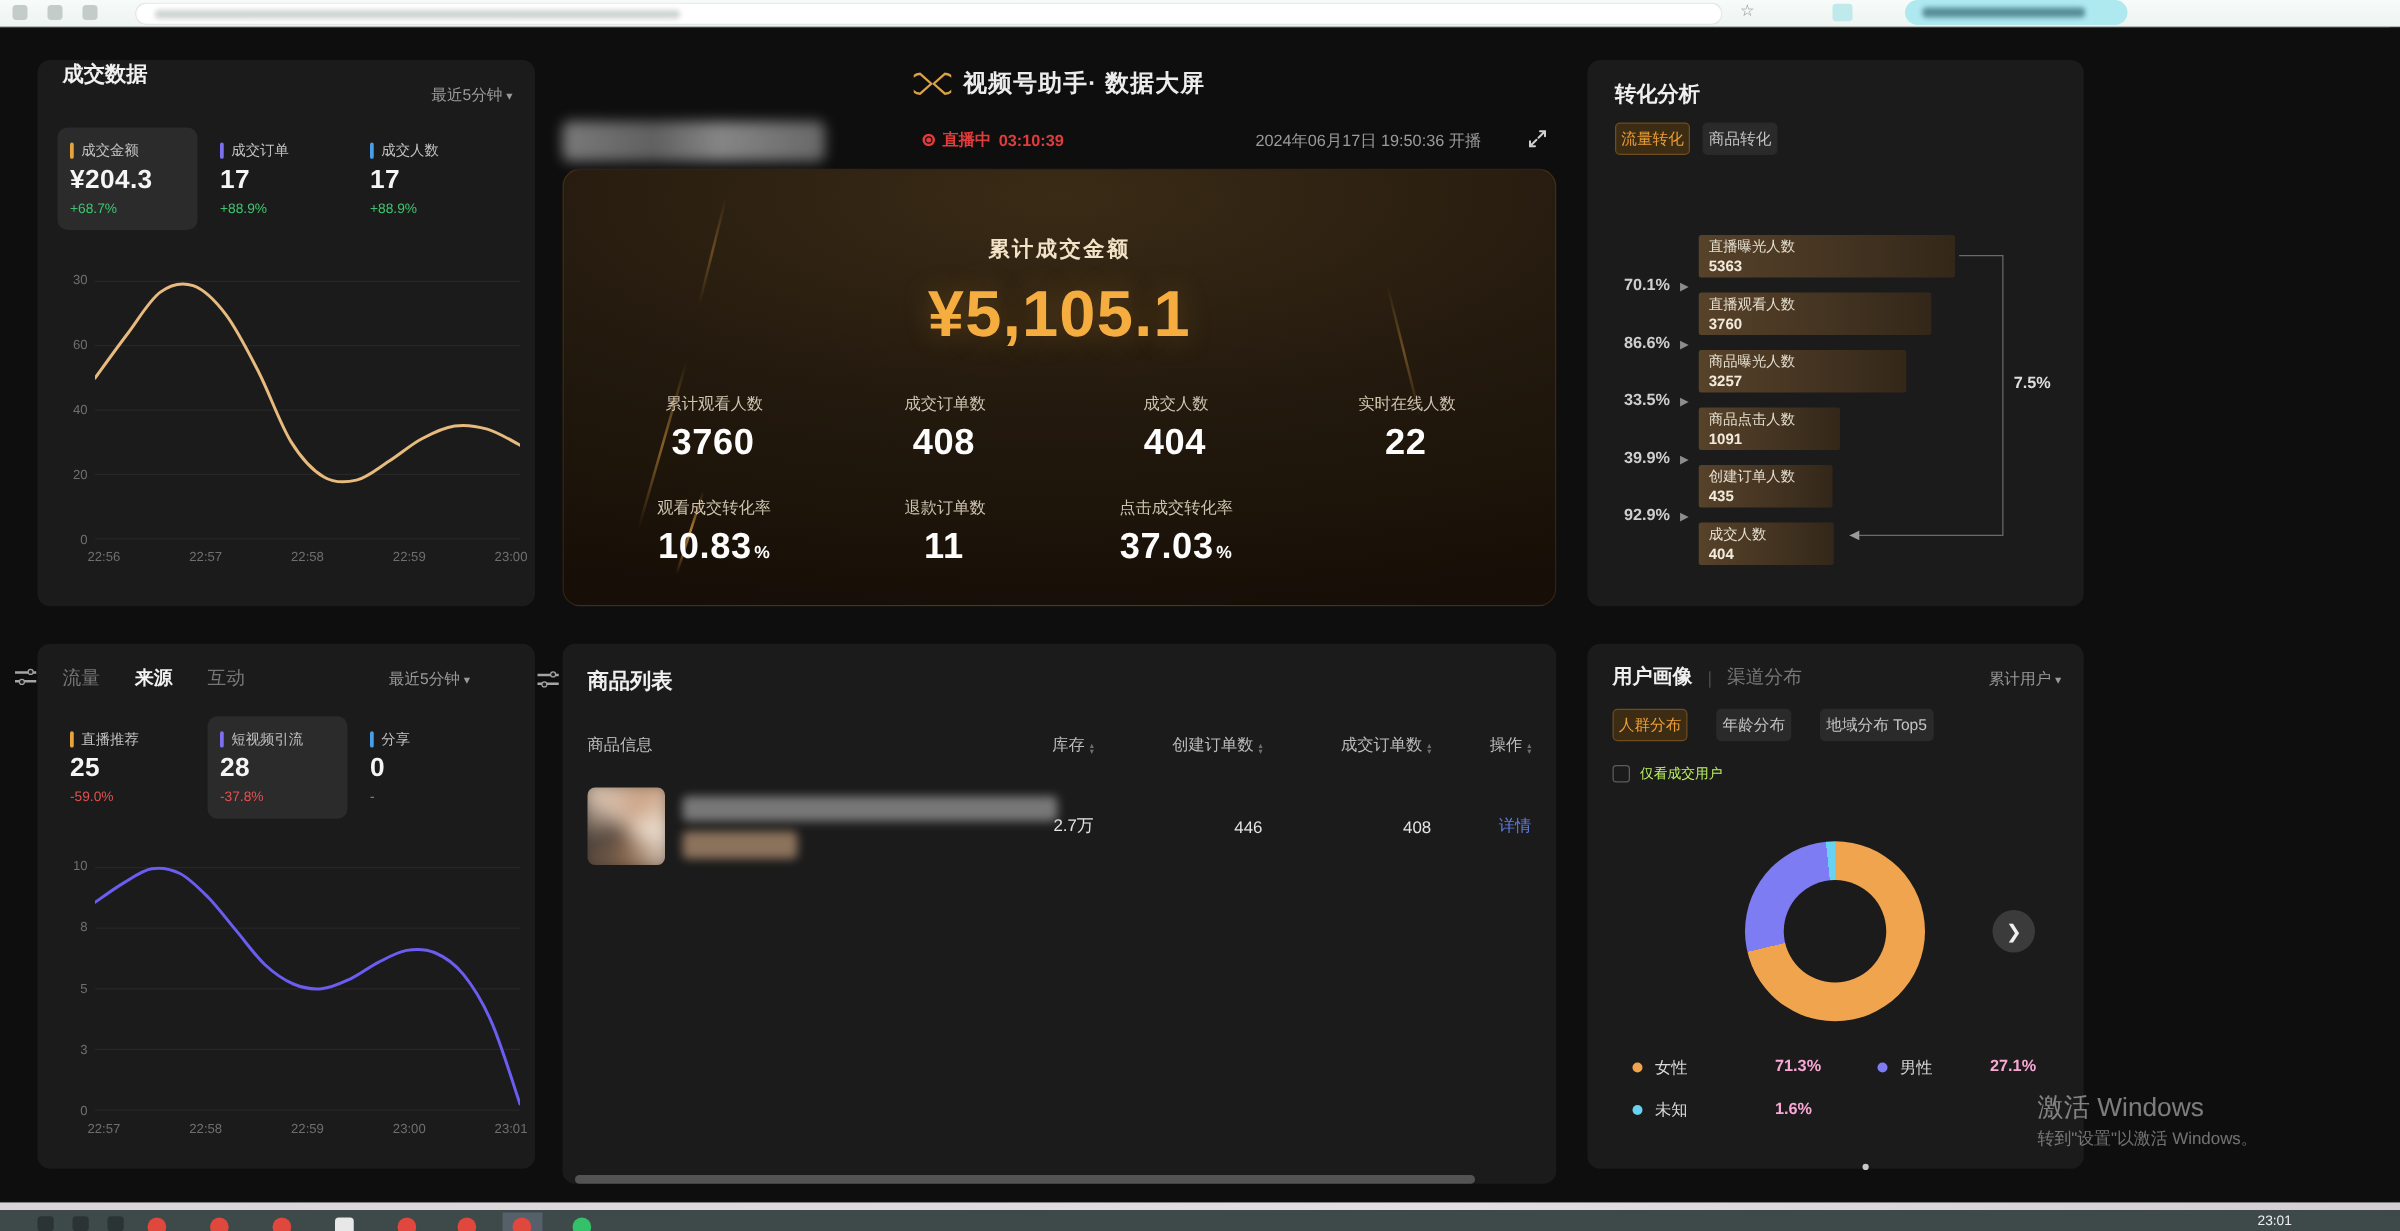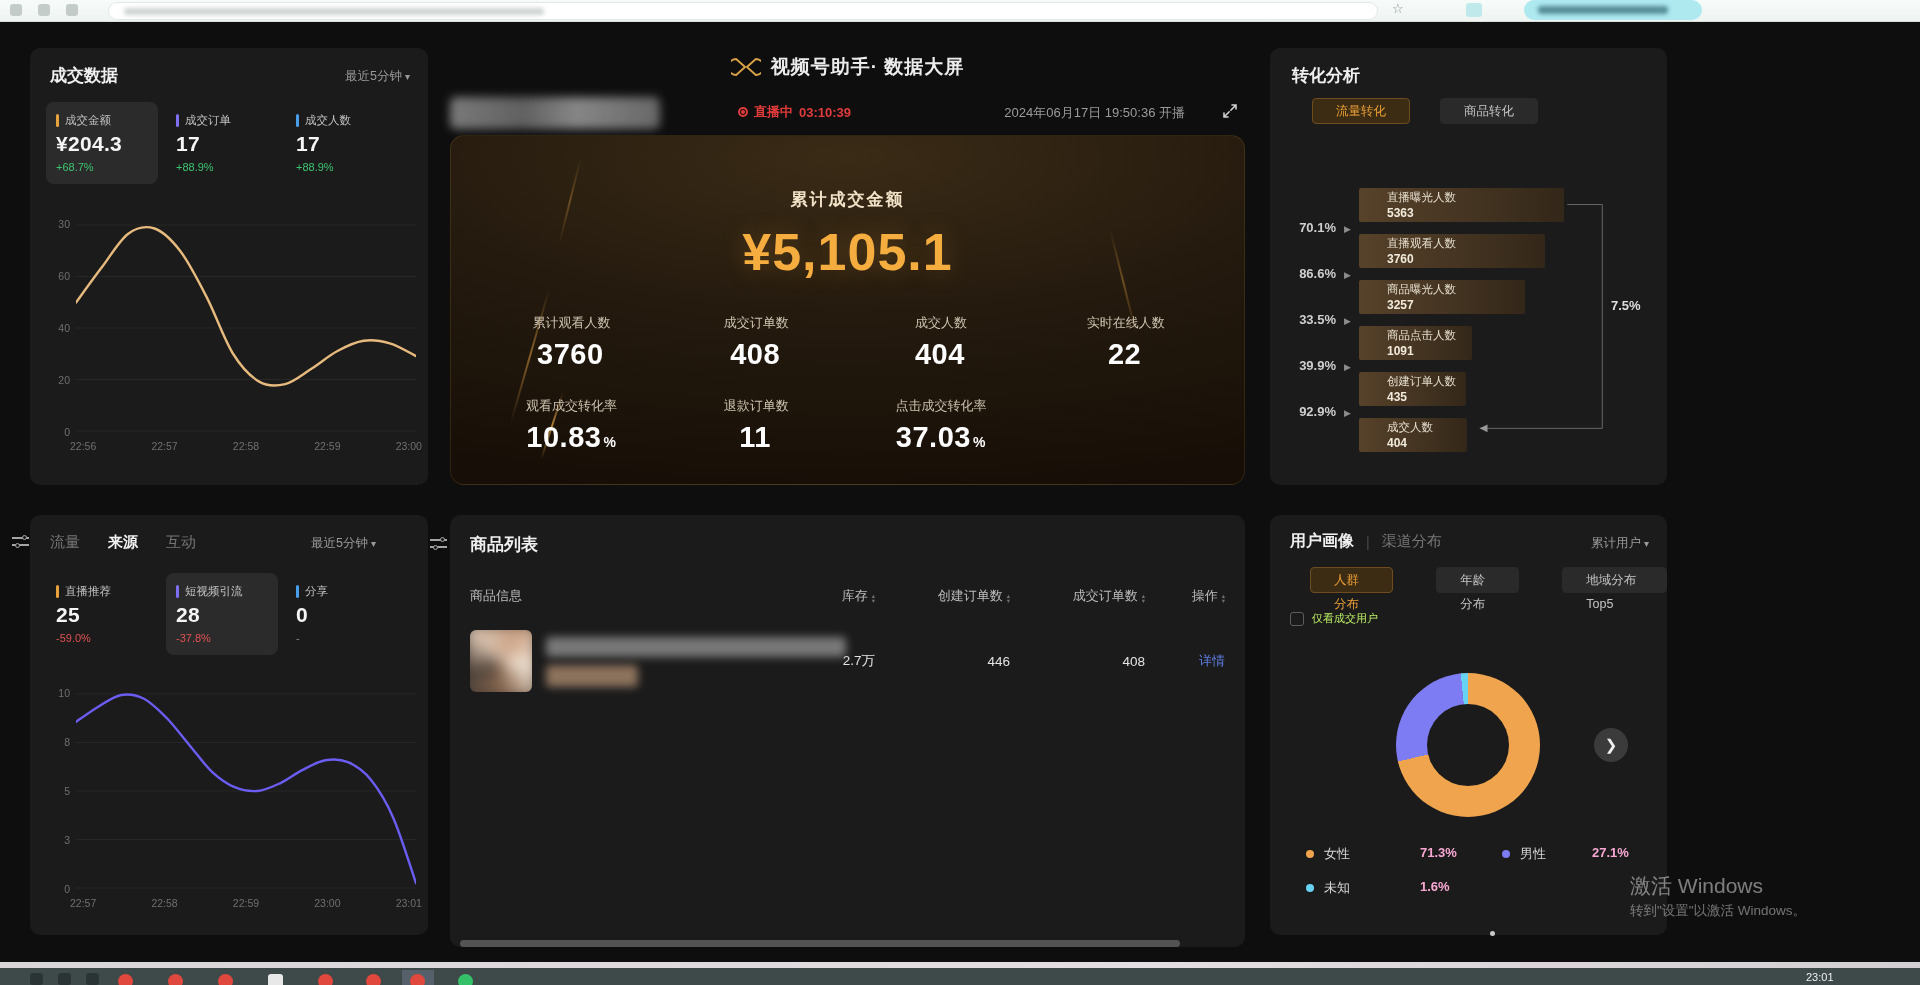--- a/index.html
+++ b/index.html
@@ -43,22 +43,22 @@
 
   
   .chart { position:absolute; }
   .grid { stroke:#272727; stroke-width:1; }
   .line { stroke-width:2.4; stroke-linecap:round; }
   .yticks { position:absolute; display:flex; flex-direction:column; justify-content:space-between;
     align-items:flex-end; font-size:10.5px; color:#6f6f6f; }
   .xticks { position:absolute; display:flex; justify-content:space-between; font-size:10.5px; color:#6f6f6f; }
 
   
-  .pill { display:inline-block; height:26px; line-height:24px; padding:0 23px; border-radius:4px;
-    font-size:12.5px; background:#2a2a2a; color:#c4c4c4; border:1px solid #2a2a2a;margin-left:20px; }
+  .pill { display:inline-block; height:26px; line-height:24px; padding:0 4px; border-radius:4px;
+    font-size:12.5px; background:#2a2a2a; color:#c4c4c4; border:1px solid #2a2a2a; }
   .pill.active { background:#3d2c14; color:#ec9f36; border:1px solid #6e4c1d; }
 
   
   .logo-row { position:absolute; left:450px; top:50px; width:795px; height:34px;
     display:flex; align-items:center; justify-content:center; gap:10px; }
   .dash-title { font-size:19px; font-weight:700; color:#ececec; letter-spacing:1px; }
   .live-row { position:absolute; left:450px; top:95px; width:795px; height:34px; }
   .blur-name { position:absolute; left:0; top:2px; width:210px; height:32px; border-radius:6px;
     background:linear-gradient(90deg,#8d8d8d,#6f6f6f 35%,#9b9b9b 60%,#777); filter:blur(5px); opacity:.85; }
   .live-status { position:absolute; left:288px; top:8px; display:flex; align-items:center; gap:6px;
@@ -84,21 +84,21 @@
     grid-template-columns:repeat(4,1fr); row-gap:26px; }
   .stat { text-align:center; }
   .stat .slabel { font-size:13px; color:#cfc4b0; }
   .stat .sval { font-size:29px; font-weight:700; color:#fdfdfd; margin-top:6px; letter-spacing:.5px; }
   .stat .sunit { font-size:14px; font-weight:600; margin-left:2px; }
 
   
   .funnel-area { position:absolute; left:0; top:140px; right:0; bottom:8px; }
   .fbar { position:absolute; left:89px; height:34px; border-radius:2px;
     background:linear-gradient(90deg,#57422a,#3b2d1d 80%,#332719);
-    display:flex; flex-direction:column; justify-content:center; padding-left:28px; gap:1px; }
+    display:flex; flex-direction:column; justify-content:center; padding-left:8px; gap:1px; }
   .fname { font-size:11.5px; color:#e6dfcf; }
   .fval { font-size:12px; font-weight:700; color:#f2ebdc; }
   .fpct { position:absolute; left:10px; width:56px; text-align:right; font-size:13px;
     font-weight:700; color:#cfcfcf; }
   .farrow { position:absolute; left:74px; font-size:9px; color:#8d8d8d; }
   .fbracket { position:absolute; right:0; top:0; width:100%; height:100%; }
   .foverall { position:absolute; left:341px; top:240px; font-size:13px; font-weight:700; color:#dedede; }
 
   
   .tbl-head, .tbl-row { position:absolute; left:20px; right:20px; display:grid;
@@ -234,21 +234,21 @@
       <div class="sval"><span>11</span><span class="sunit"></span></div>
     </div>
     <div class="stat">
       <div class="slabel">点击成交转化率</div>
       <div class="sval"><span>37.03</span><span class="sunit">%</span></div>
     </div>
   </div>
 </div>
 
 <div class="panel" style="left:30px;top:48px;width:398px;height:437px">
-  <div class="abs ptitle" style="left:20px;top:16px">成交数据</div>
+  <div class="abs ptitle" style="left:20px;top:0">成交数据</div>
   <div class="abs range" style="right:18px;top:20px">
     <span>最近5分钟</span><span class="caret">▾</span>
   </div>
   <div class="mcards" style="left:16px;top:54px">
     <div class="mcard hl">
       <div class="mlabel">
           <span class="ind" style="background: rgb(232, 163, 61);"></span>
           <span>成交金额</span>
         </div>
       <div class="mval">¥204.3</div>

